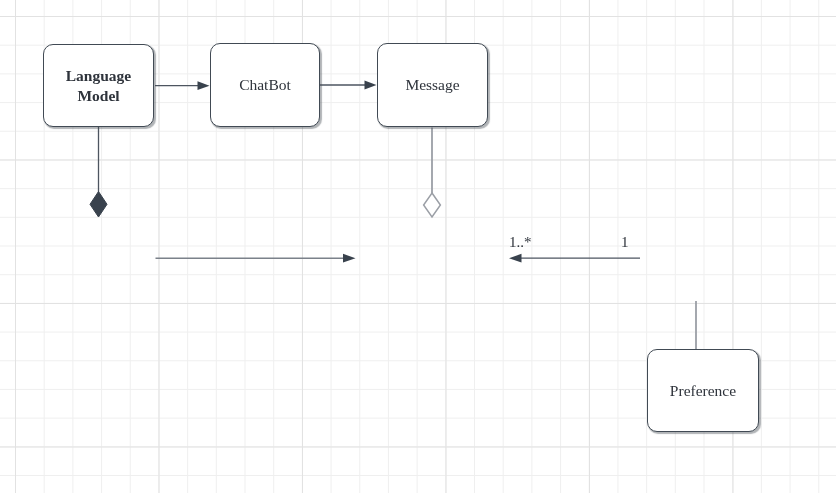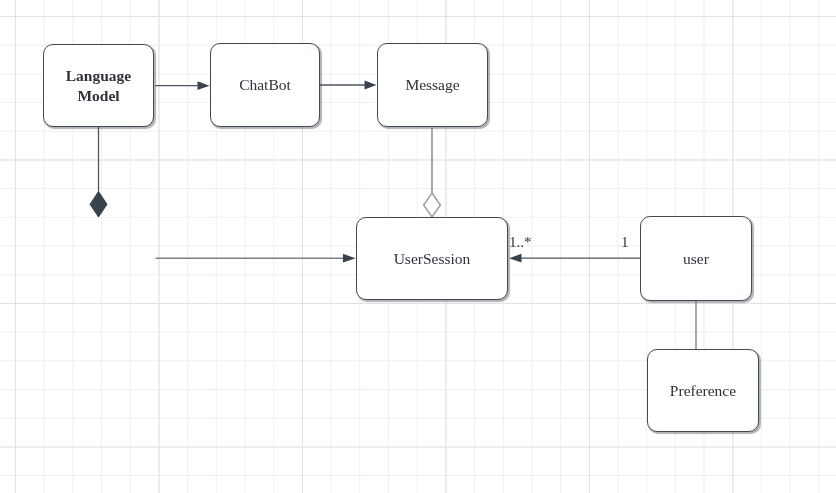--- a/index.html
+++ b/index.html
@@ -131,27 +131,21 @@
 
   <div class="node node-response">
     <span class="node-label">ChatBot</span>
   </div>
 
   <div class="node node-message">
     <span class="node-label">Message</span>
   </div>
 
 
-  <div class="node node-user-session">
-    <span class="node-label">UserSession</span>
-  </div>
 
-  <div class="node node-user">
-    <span class="node-label">user</span>
-  </div>
 
   <div class="node node-preference">
     <span class="node-label">Preference</span>
   </div>
 
   <div class="edge-label label-target-multiplicity">1..*</div>
   <div class="edge-label label-source-multiplicity">1</div>
 
 </div>
 

